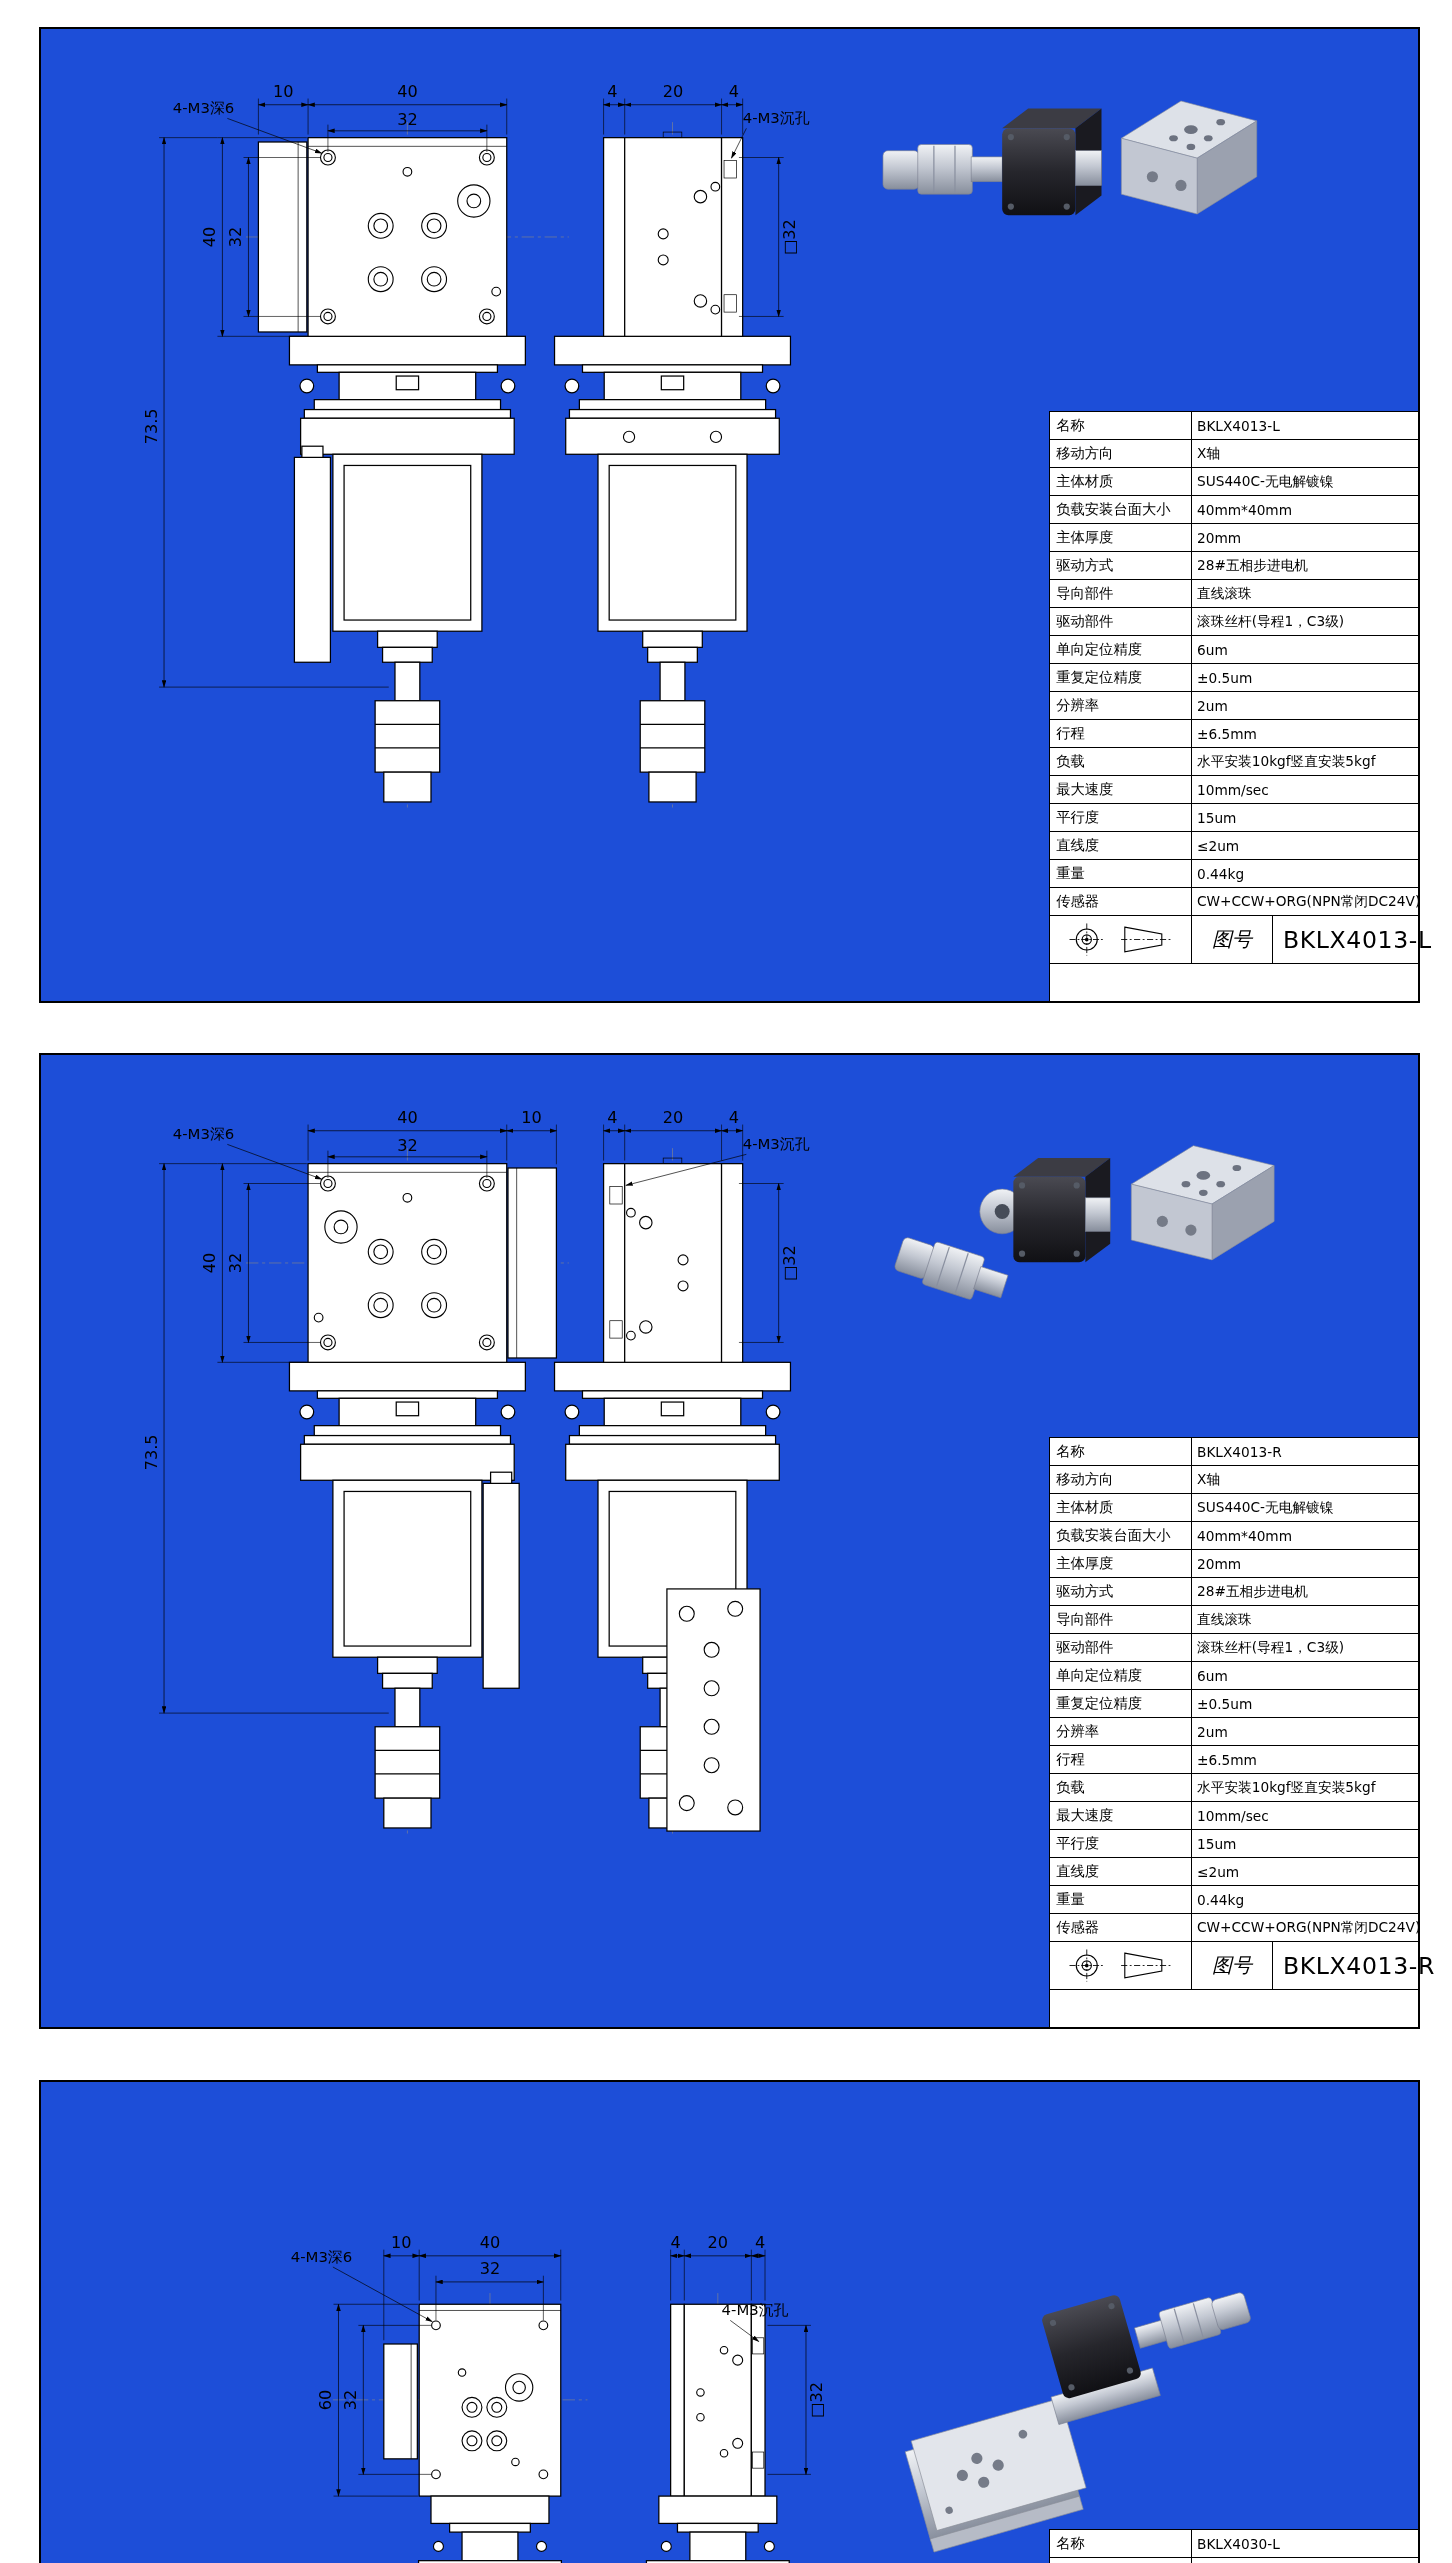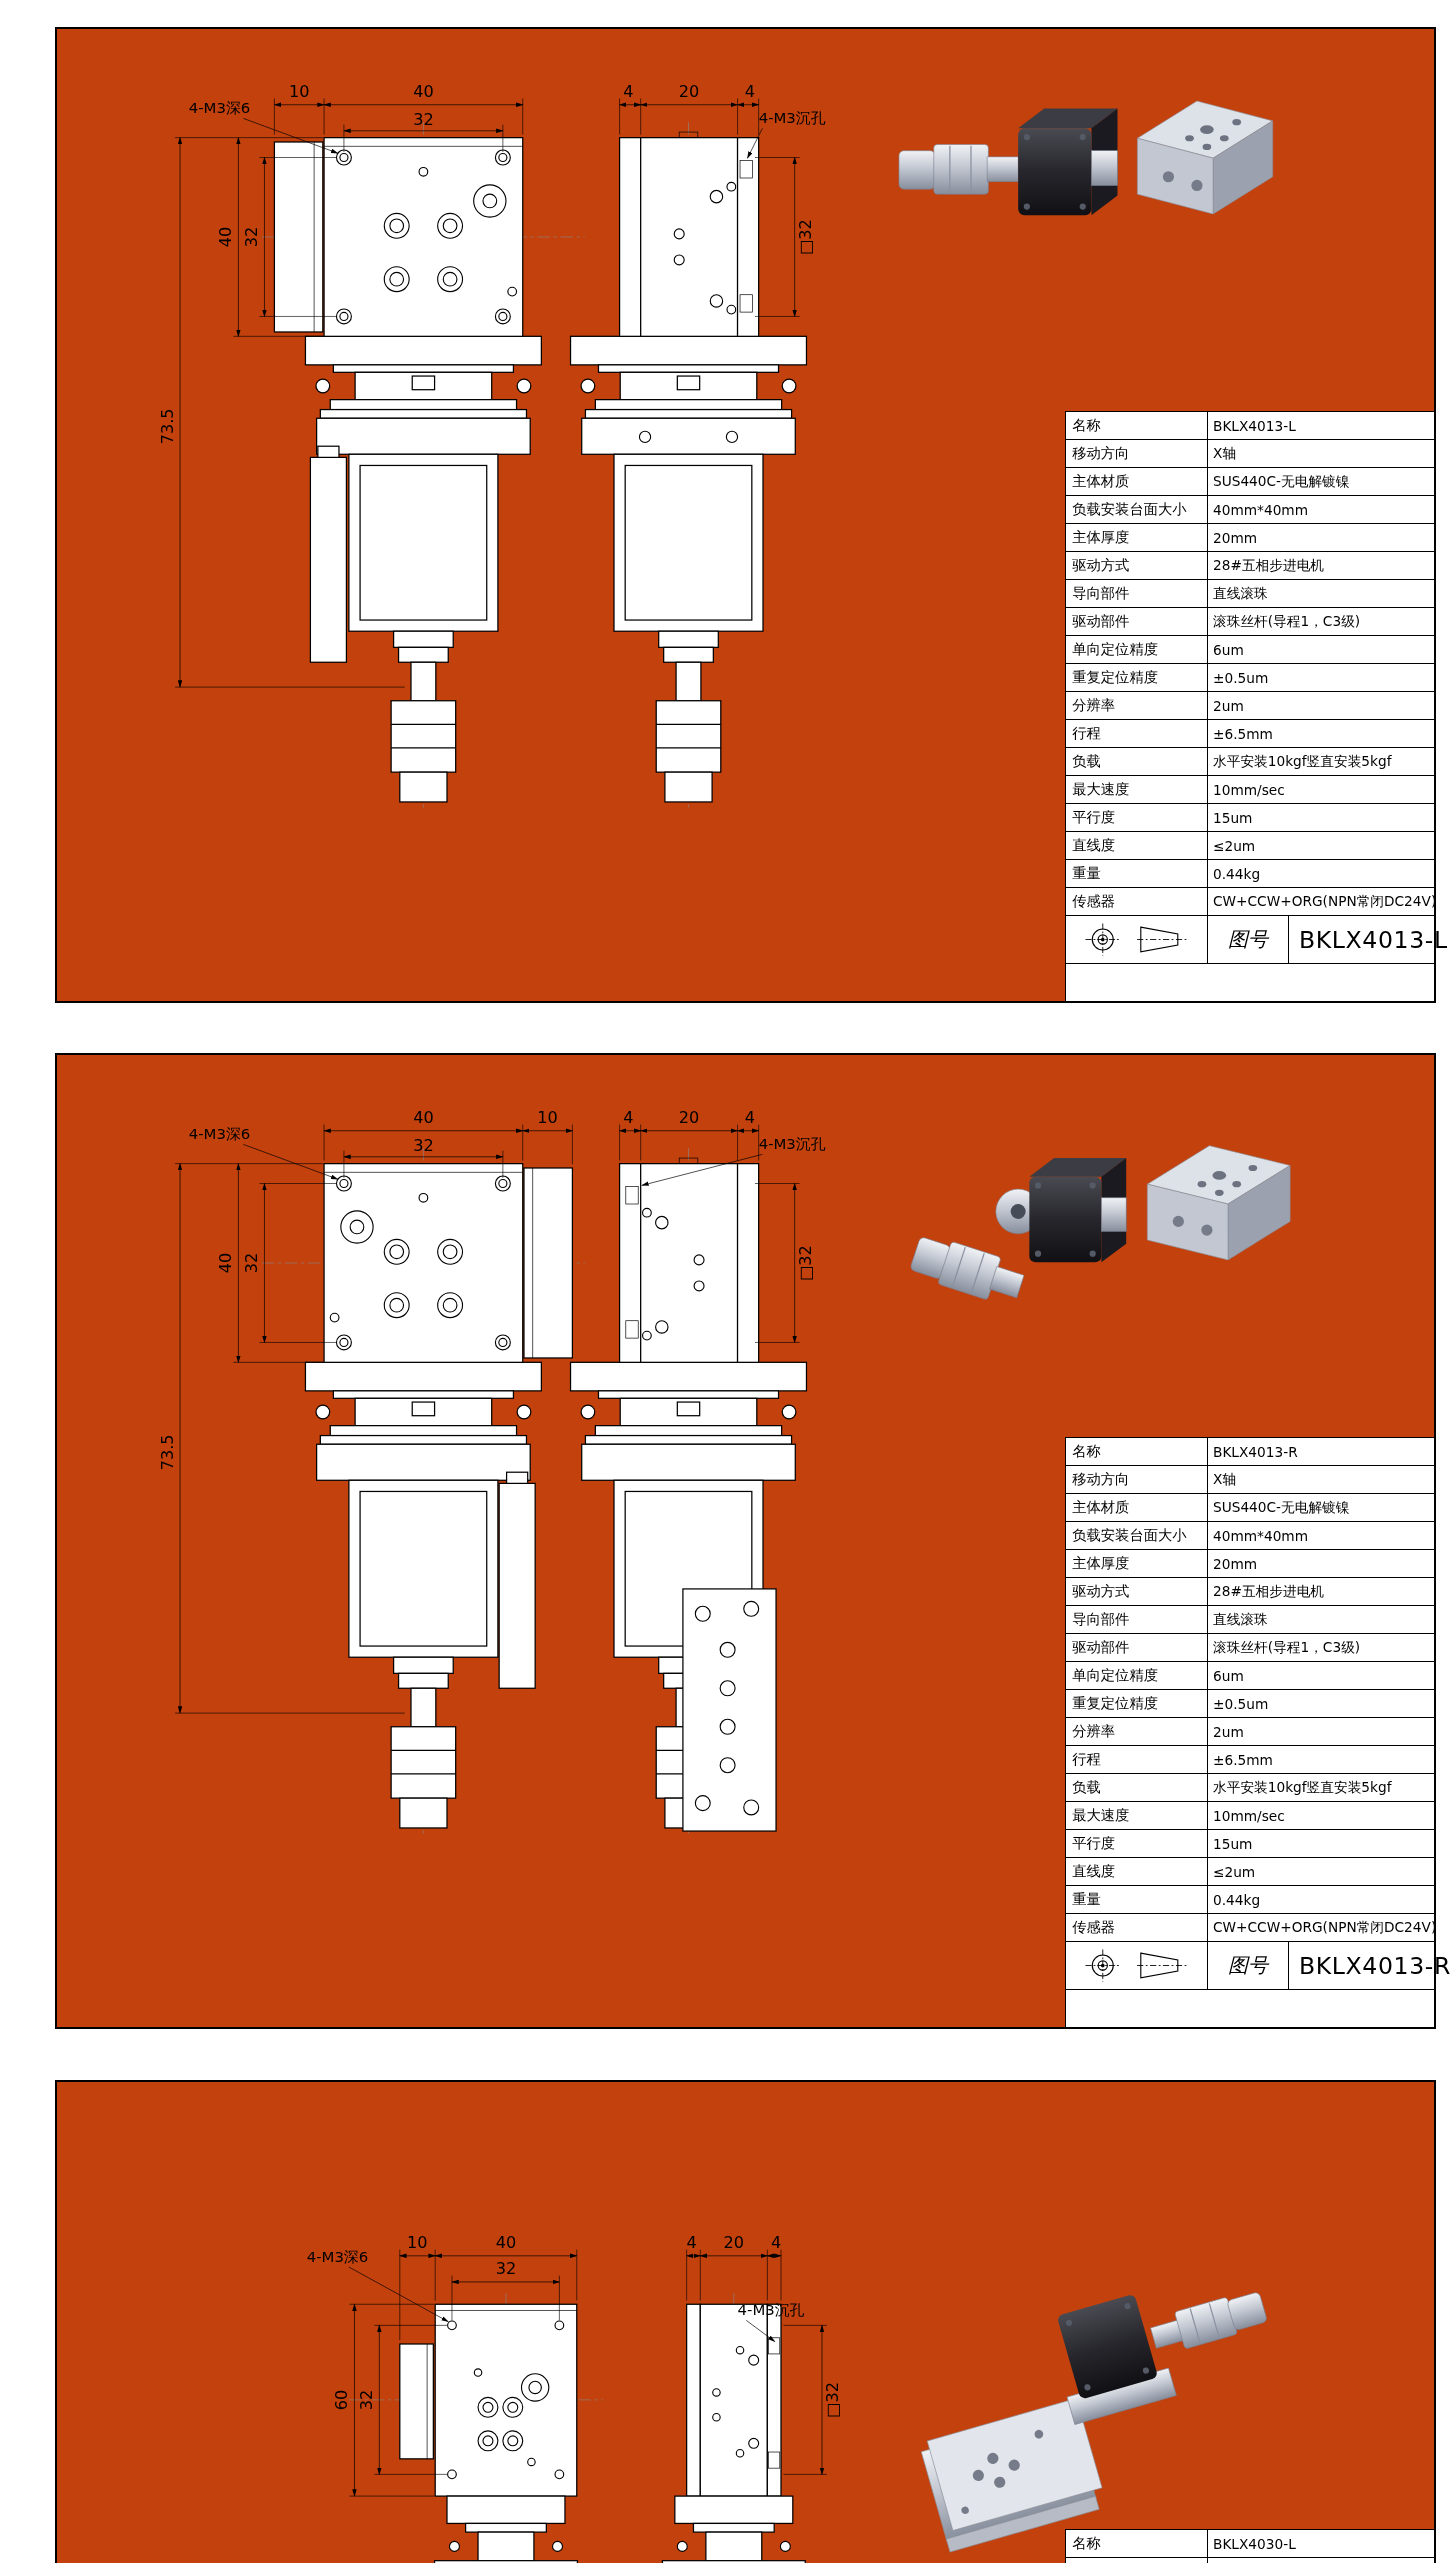--- a/index.html
+++ b/index.html
@@ -2,21 +2,21 @@
 <html style="font-size:10px"><head>
 <meta charset="utf-8">
 <style>
   html,body { margin:0; padding:0; }
   body {
     width:1452px; height:2563px; position:relative; overflow:hidden;
     background:#ffffff; font-family:"DejaVu Sans", sans-serif; color:#000;
   }
   .sheet {
     position:absolute; left:39px; width:1381px; height:976px;
-    border:2.5px solid #000; background:#c2410c; box-sizing:border-box;margin-left:16px;
+    border:2.5px solid #000; background:#1d4ed8; box-sizing:border-box;
   }
   #s1 { top:27px; } #s2 { top:1053px; } #s3 { top:2080px; }
   svg.draw { position:absolute; left:0; top:0; width:1376px; height:971px; }
   svg text { font-family:"DejaVu Sans", sans-serif; }
   .o  { fill:#fff; stroke:#000; stroke-width:2; }
   .t  { fill:none; stroke:#000; stroke-width:1.1; }
   .d  { stroke:#000; stroke-width:1.1; marker-start:url(#ar); marker-end:url(#ar); }
   .ld { stroke:#000; stroke-width:1.1; fill:none; marker-end:url(#ar); }
   .x  { stroke:#000; stroke-width:1; }
   .cl { stroke:#888; stroke-width:1; stroke-dasharray:20 6 5 6; fill:none; }

